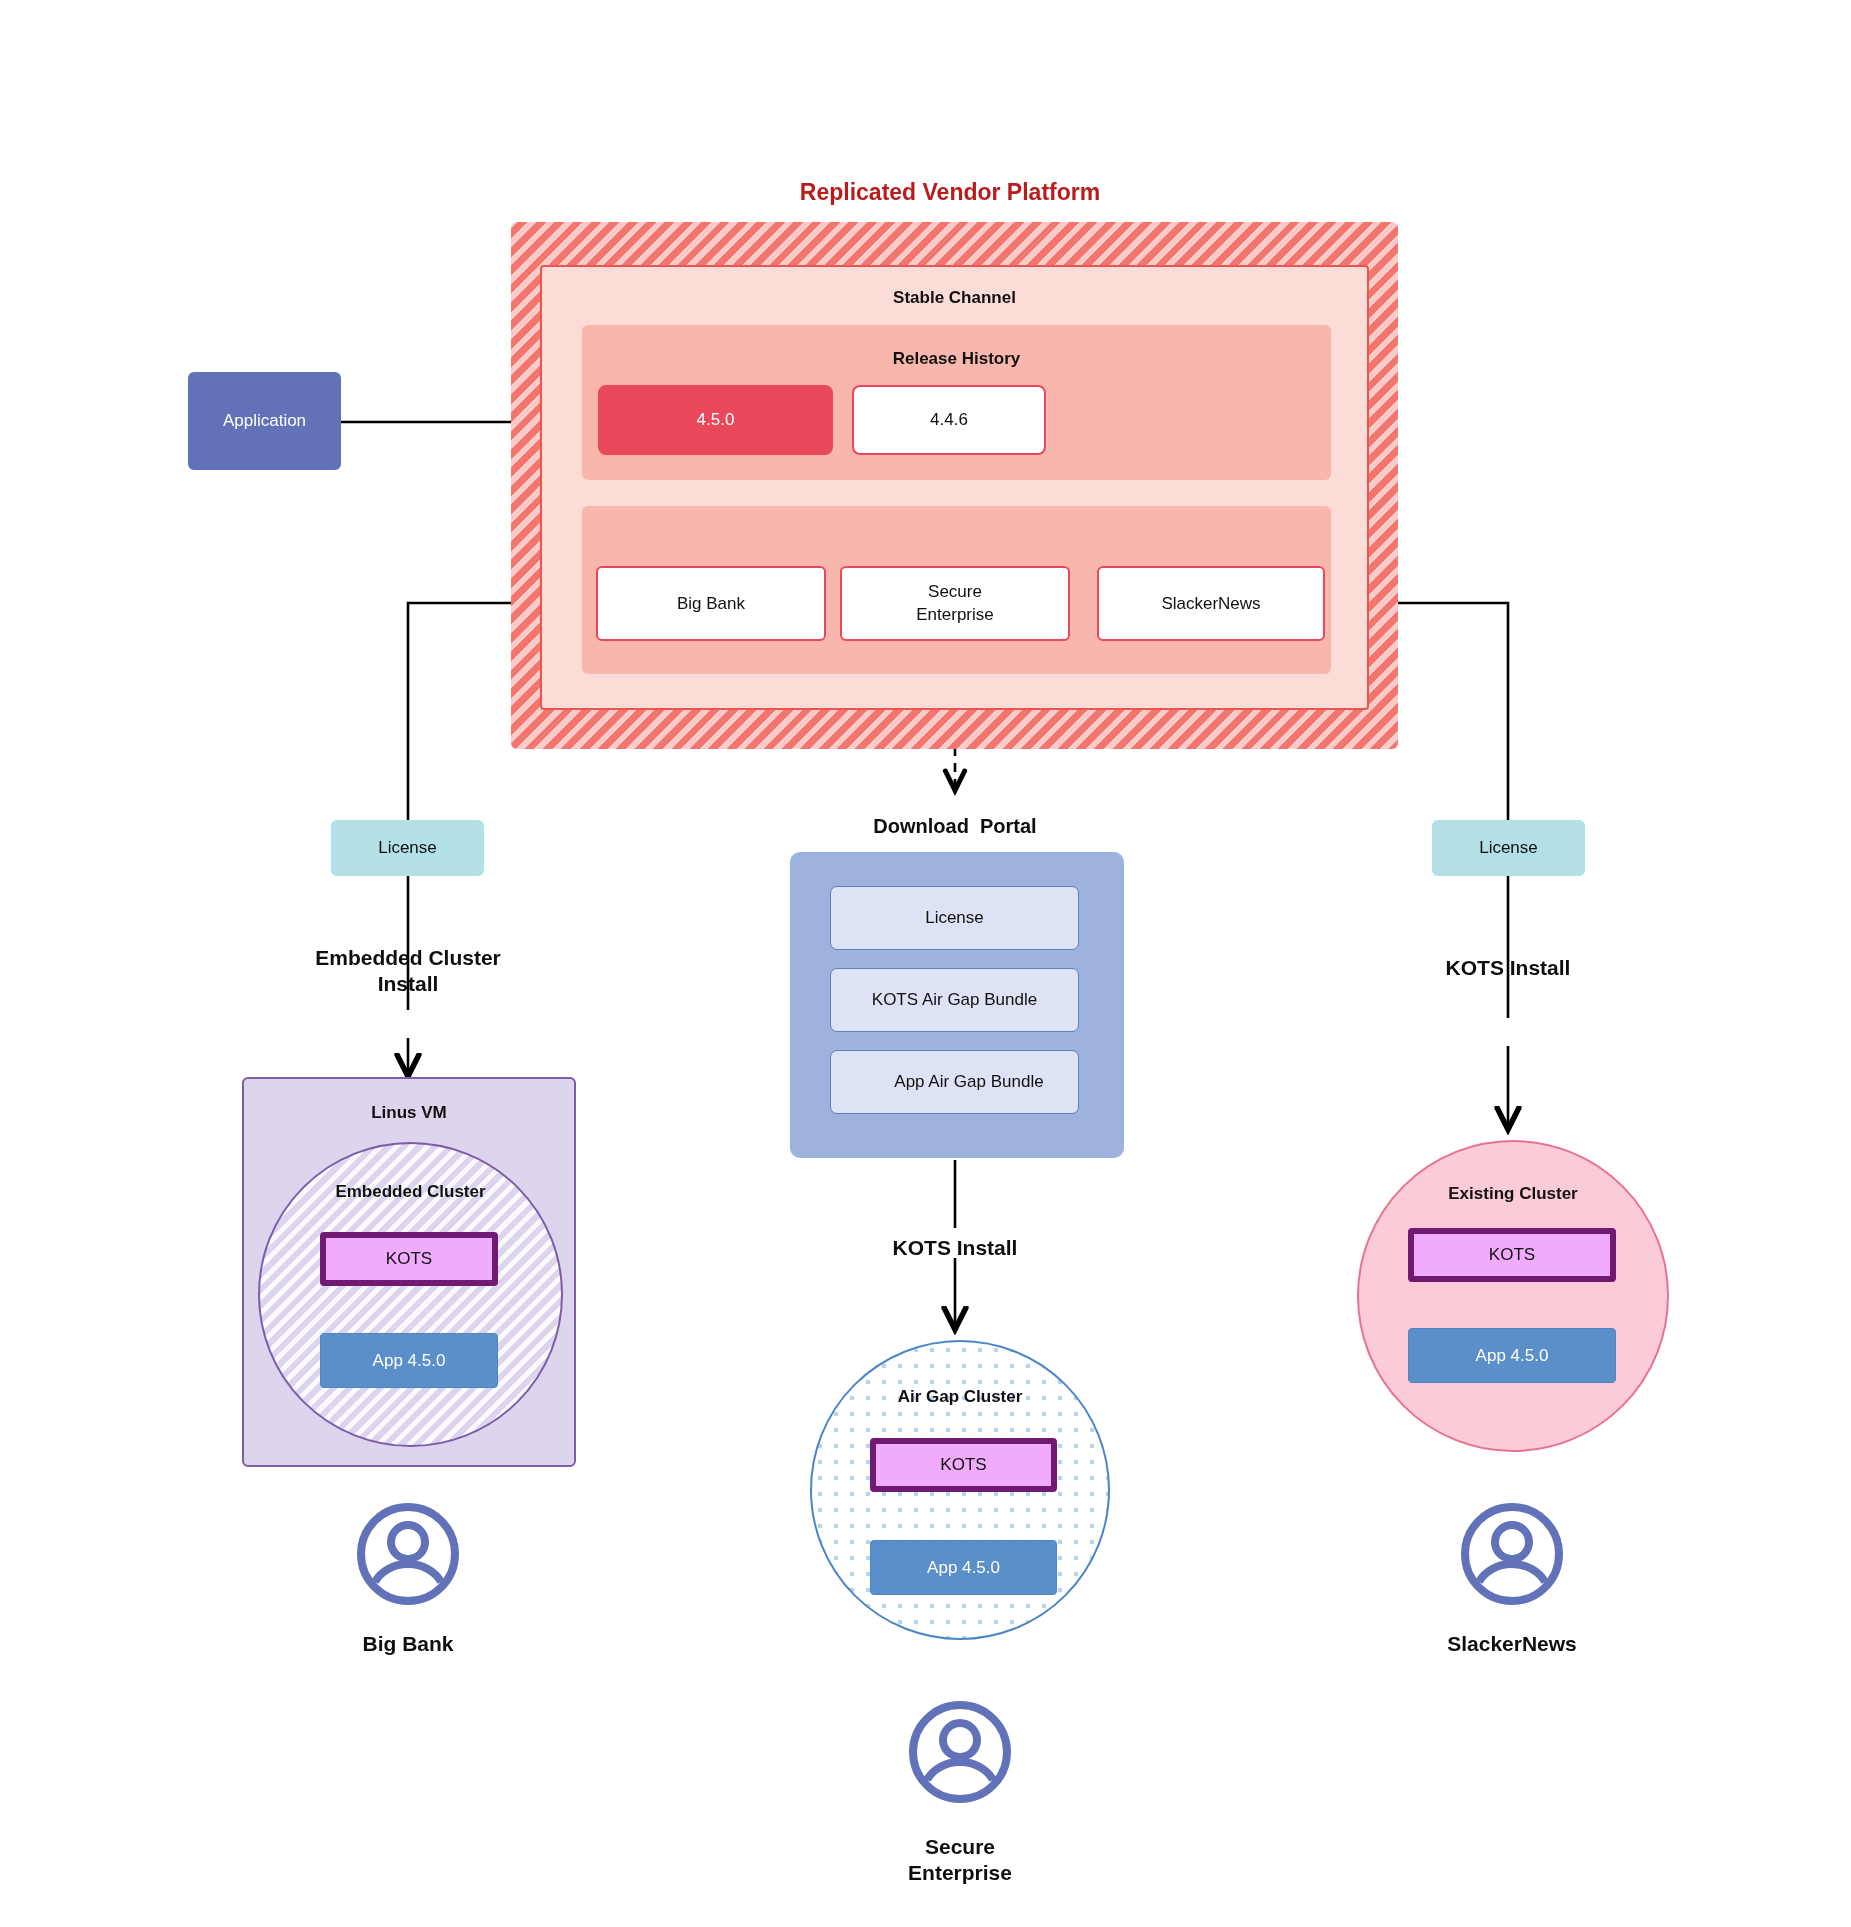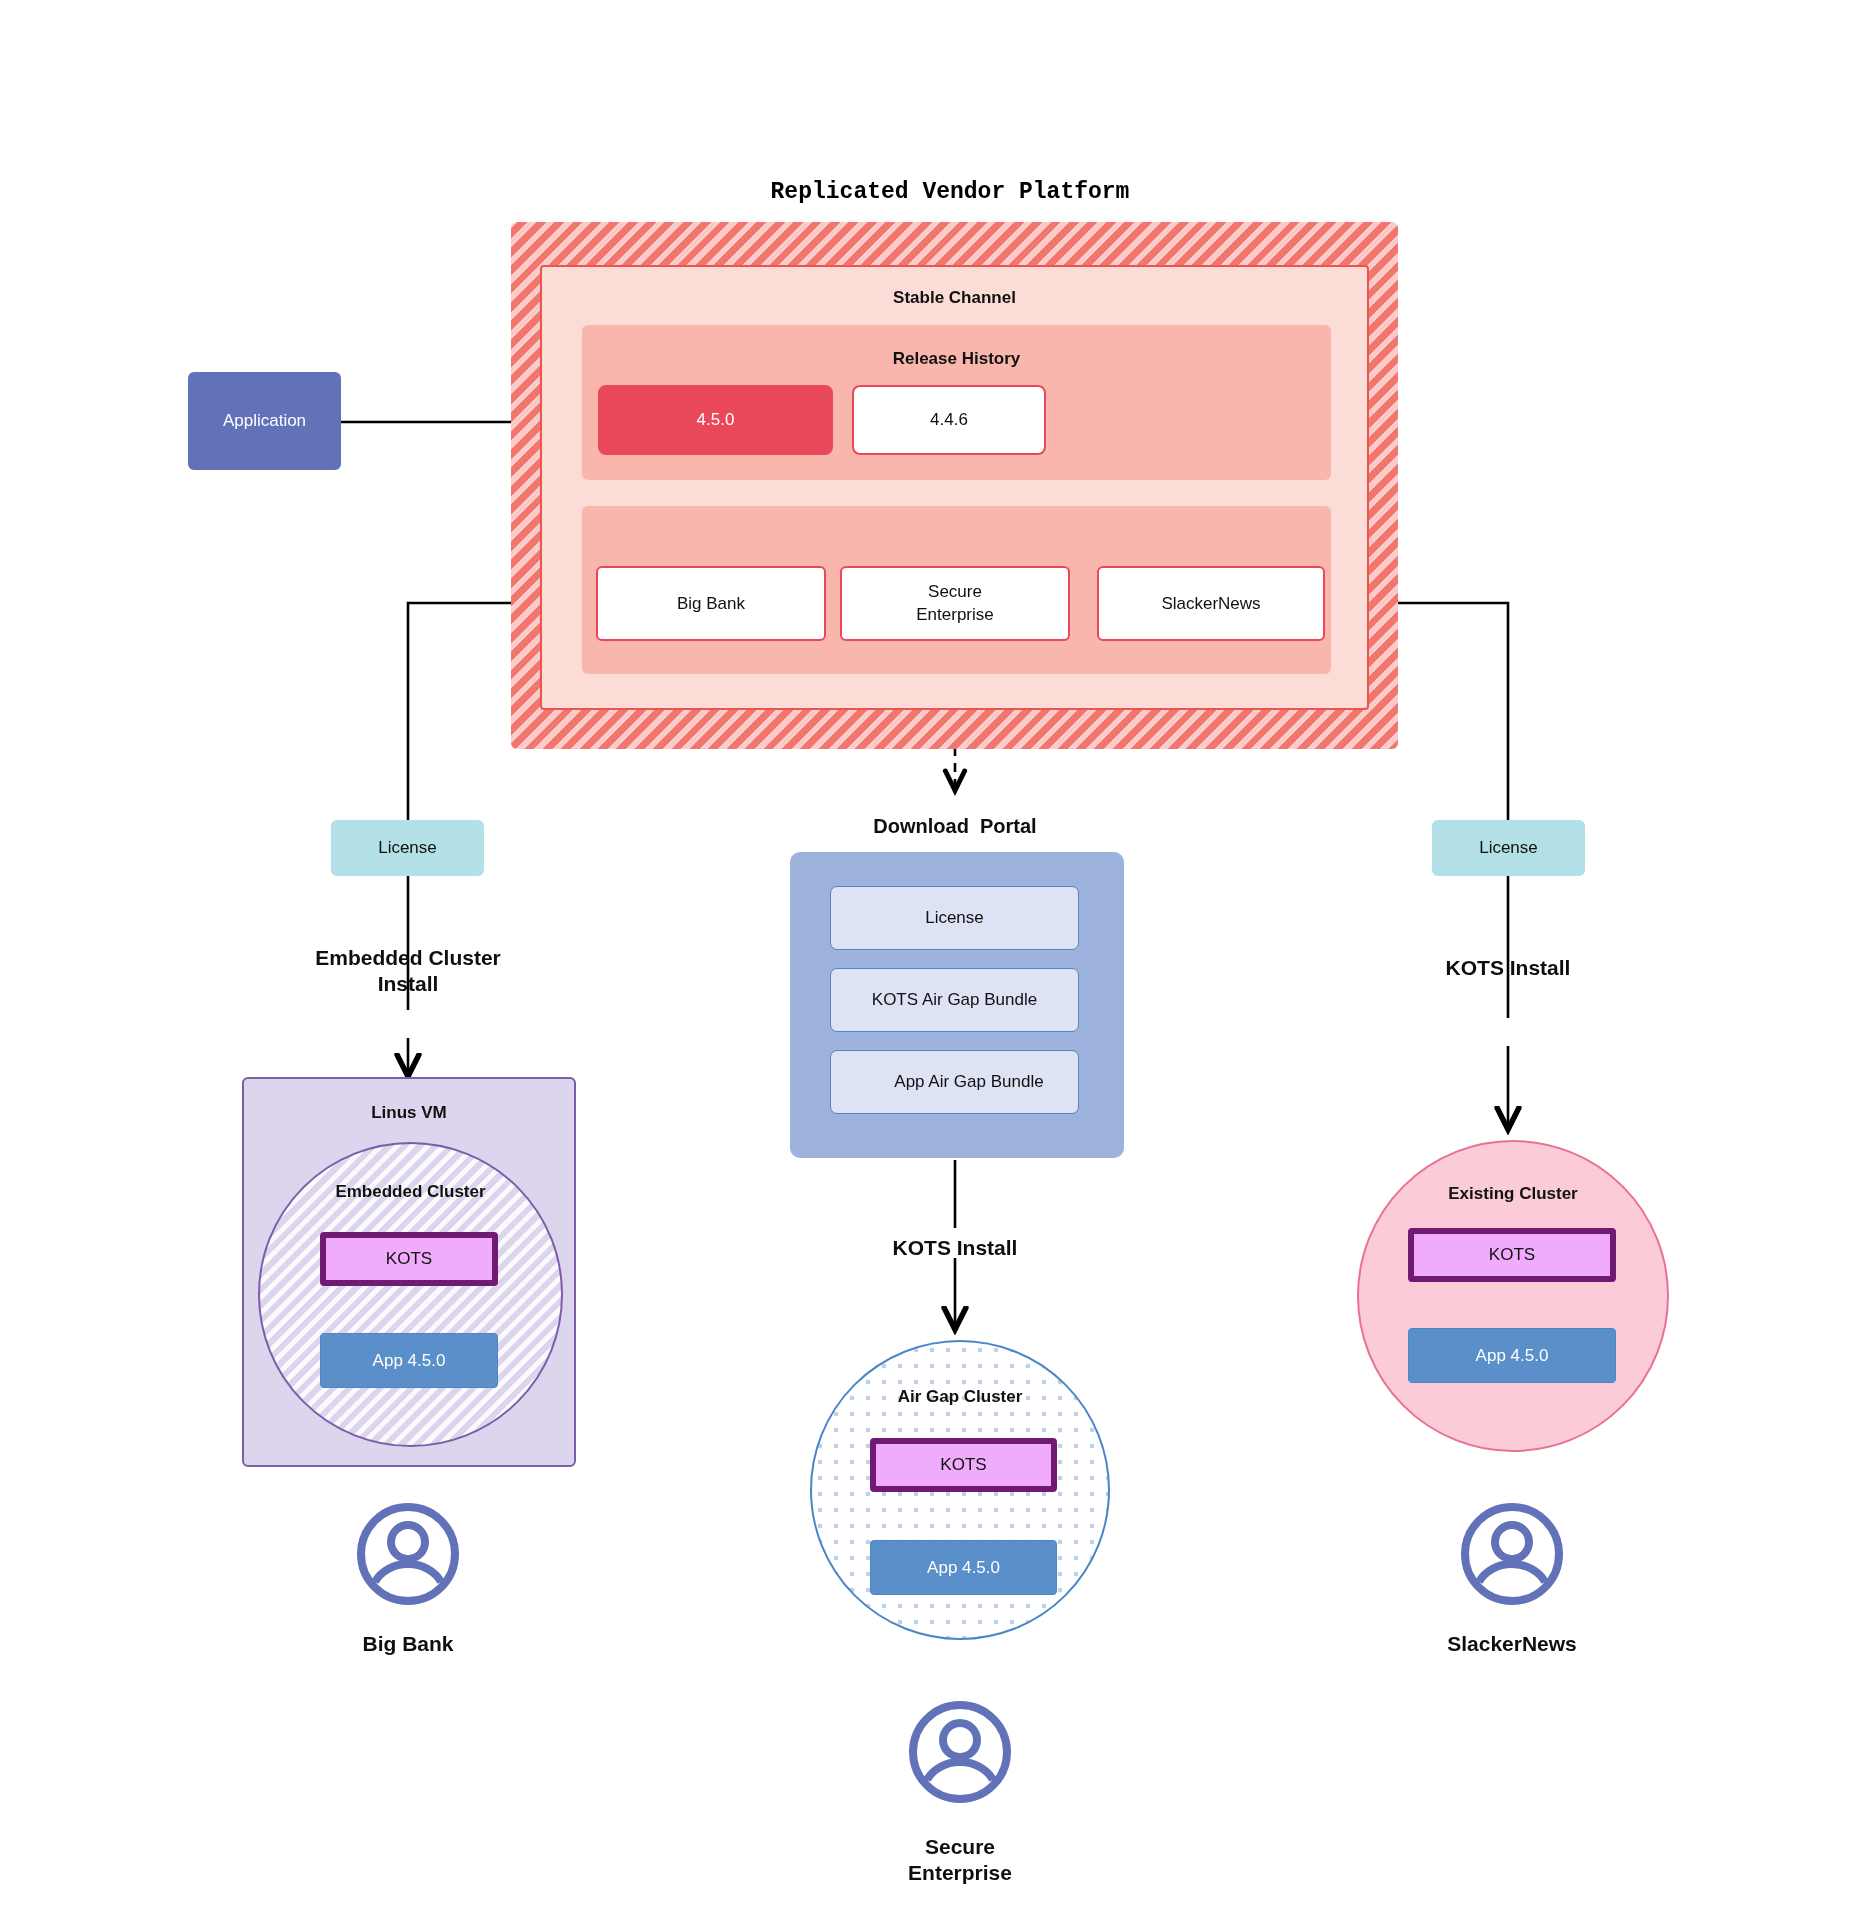--- a/index.html
+++ b/index.html
@@ -12,21 +12,21 @@
     position:relative;
     width:1851px;
     height:1927px;
     background:#ffffff;
     overflow:hidden;
   }
   .abs{position:absolute;box-sizing:border-box;}
   .ctr{display:flex;align-items:center;justify-content:center;text-align:center;}
 
   
-  .title-lg{font-size:23px;font-weight:700;color:#000000;white-space:pre;font-family:Liberation Mono, monospace;}
+  .title-lg{font-size:23px;font-weight:700;color:#b91c1c;white-space:pre;}
   .title-md{font-size:20px;font-weight:700;color:#0f0f0f;}
   .title-sm{font-size:17px;font-weight:700;color:#111;}
   .lbl-reg{font-size:17px;font-weight:400;color:#111;}
   .lbl-reg-w{font-size:17px;font-weight:400;color:#ffffff;}
   .edge-lbl{font-size:21px;font-weight:700;color:#0f0f0f;line-height:1.22;}
 
   
   .hatch-red{
     background-color:#f3766e;
     background-image:repeating-linear-gradient(

